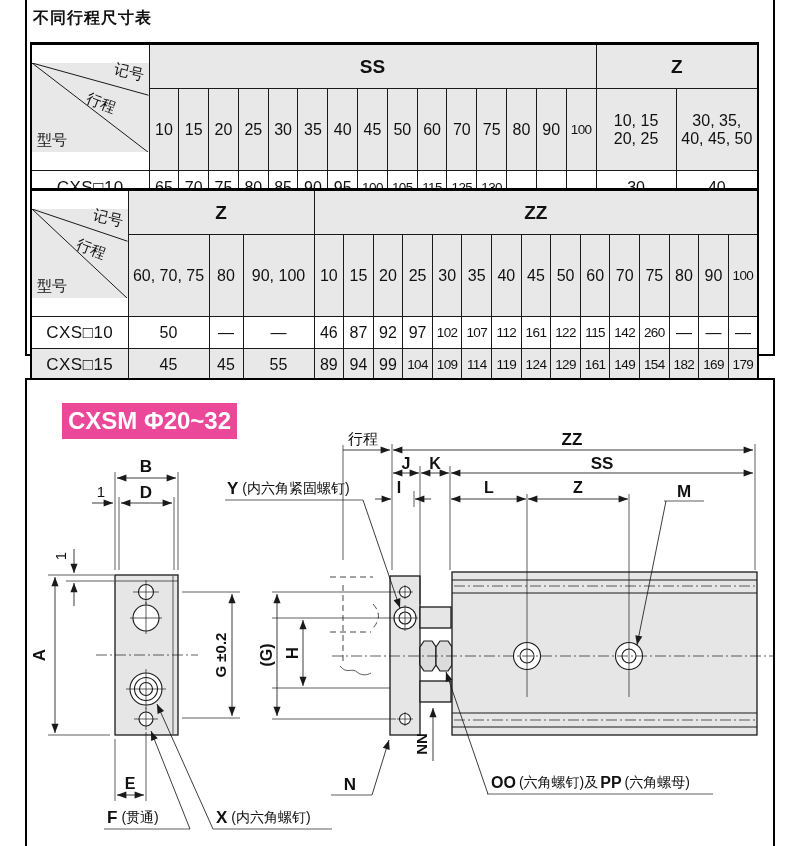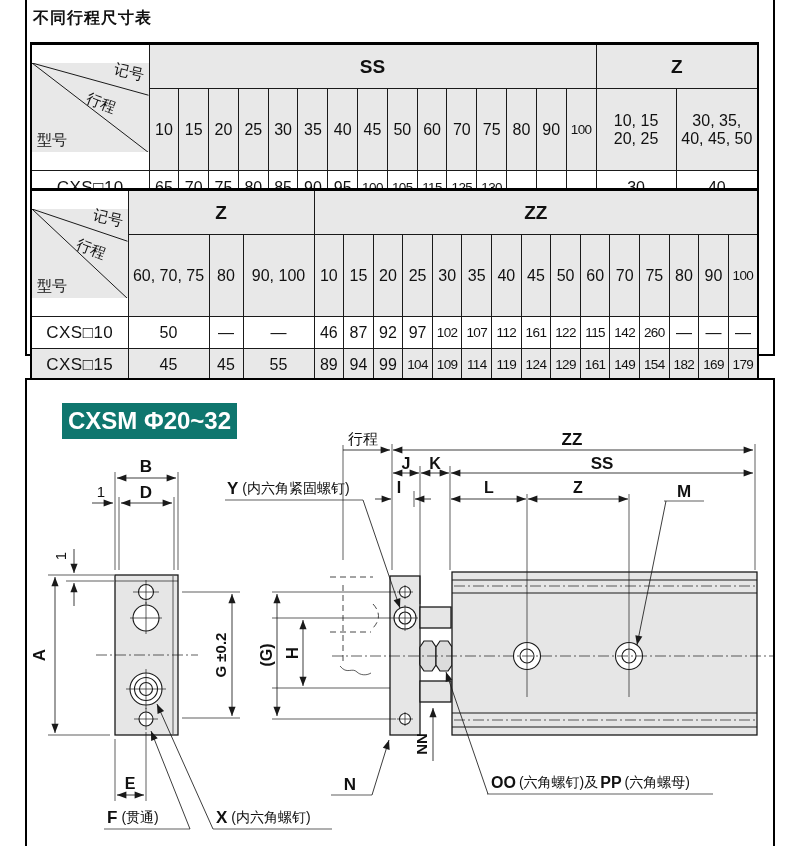--- a/index.html
+++ b/index.html
@@ -28,21 +28,21 @@
   .n3{font-size:13.5px;letter-spacing:-.6px}
 
   .corner-cell{padding:0}
   .corner{position:relative;width:100%;height:100%;background:#e8e8e8}
   .corner svg{position:absolute;inset:0;width:100%;height:100%}
   .corner span{position:absolute;font-size:15px}
   .c-top{top:1px;right:5px;transform:rotate(13deg)}
   .c-mid{top:36%;left:46%;transform:rotate(21deg)}
   .c-bot{left:5px;bottom:4px;font-size:16px}
 
-  #badge{position:absolute;left:35px;top:23px;width:175px;height:36px;background:#0f766e;
+  #badge{position:absolute;left:35px;top:23px;width:175px;height:36px;background:#ec4899;
          color:#fff;font-weight:bold;font-size:24px;display:flex;align-items:center;justify-content:center}
 
   #draw-svg{position:absolute;left:0;top:0}
 
   
   .ol{fill:#e6e6e6;stroke:#1a1a1a;stroke-width:1.3}
   .nut{fill:#dcdcdc;stroke:#1a1a1a;stroke-width:1.2}
   .hole{fill:#fff;stroke:#1a1a1a;stroke-width:1.1}
   .ln{stroke:#1a1a1a;stroke-width:1;fill:none}
   .thin{stroke:#1a1a1a;stroke-width:.7;fill:none}

